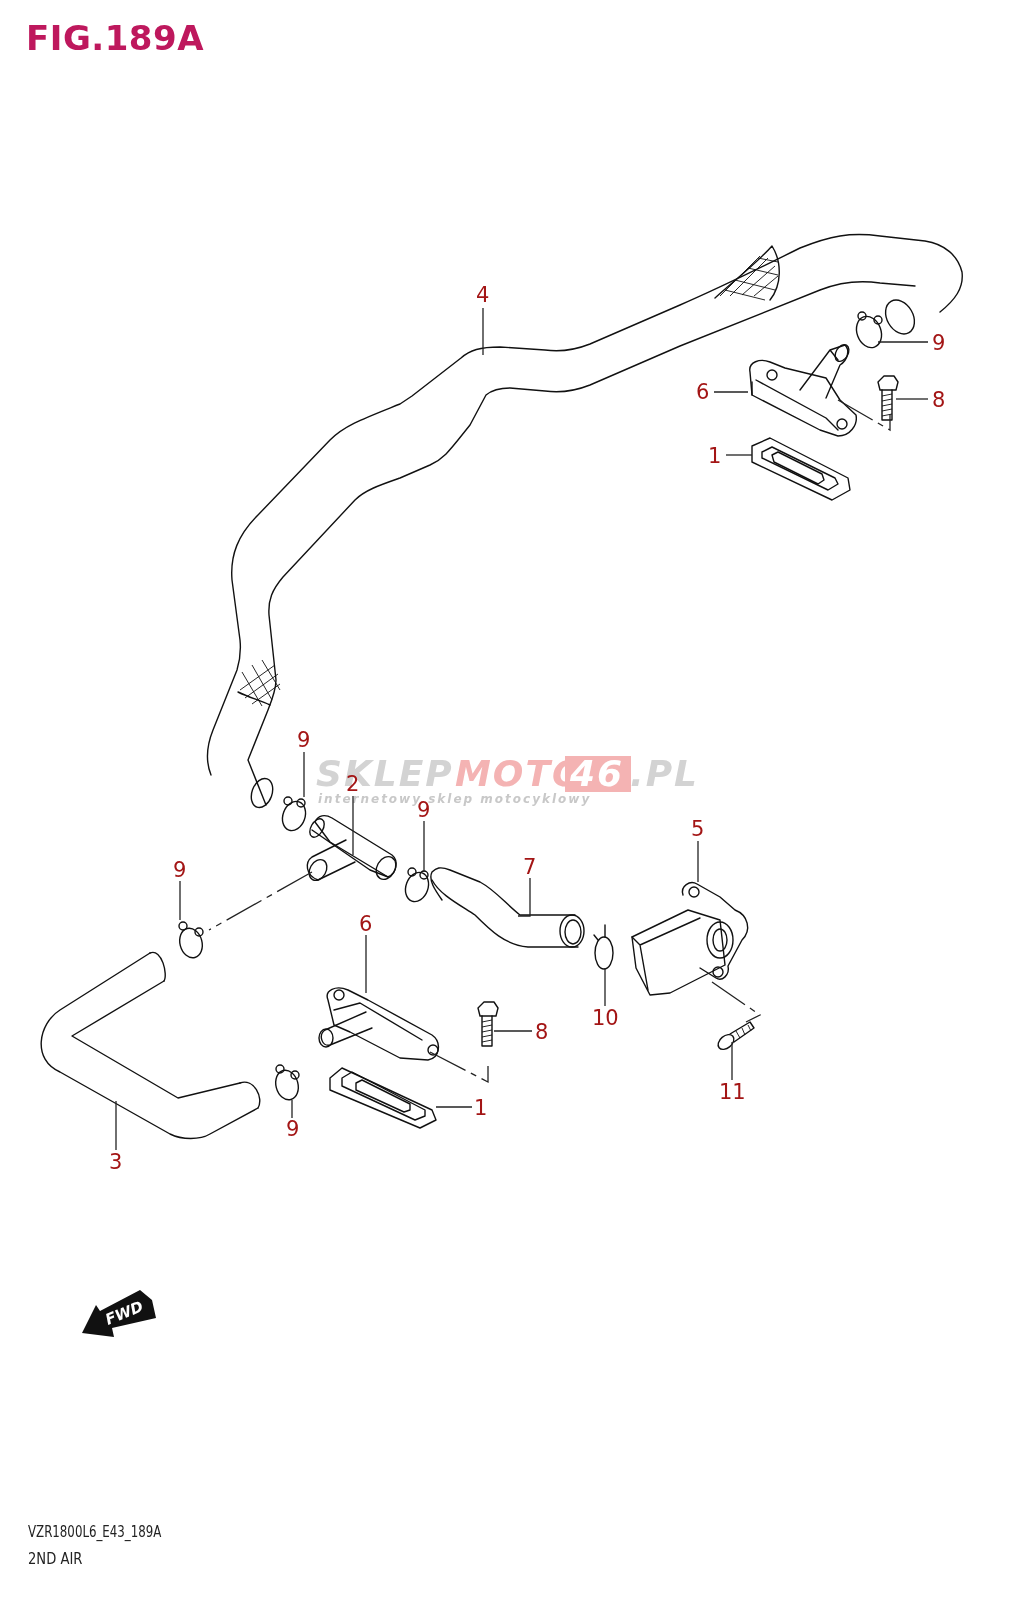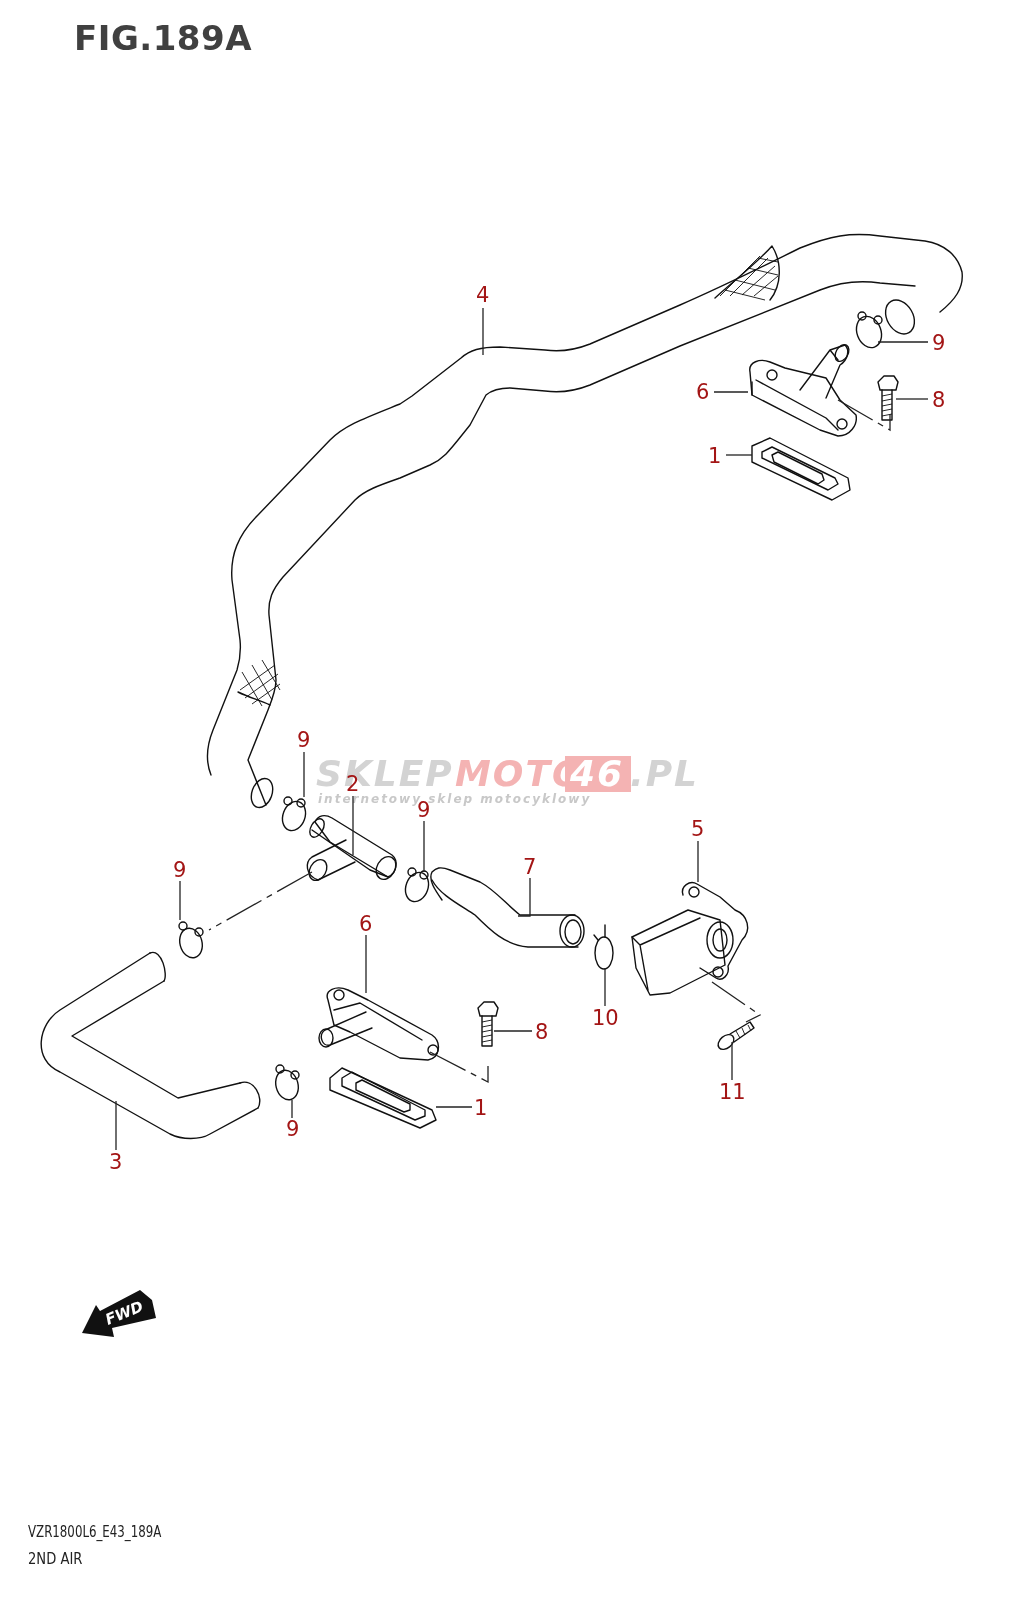--- a/index.html
+++ b/index.html
@@ -1,17 +1,17 @@
 <!DOCTYPE html>
 <html><head>
 <meta charset="utf-8">
 <style>
   html, body { margin:0; padding:0; background:#ffffff; }
   body { width:1012px; height:1600px; position:relative; overflow:hidden; font-family:"DejaVu Sans", sans-serif; }
-  #fig-title { position:absolute; left:26px; top:18px; font-family:"DejaVu Sans", sans-serif; font-weight:bold; font-size:34px; letter-spacing:0.5px; color:#404040;margin-left:48px; }
+  #fig-title { position:absolute; left:26px; top:18px; font-family:"DejaVu Sans", sans-serif; font-weight:bold; font-size:34px; letter-spacing:0.5px; color:#be185d; }
   #footer-code { position:absolute; left:28px; top:1522px; font-family:"DejaVu Sans Condensed","DejaVu Sans", sans-serif; font-size:16px; color:#222; transform:scaleX(0.82); transform-origin:left top; }
   #footer-name { position:absolute; left:28px; top:1549px; font-family:"DejaVu Sans", sans-serif; font-size:16px; color:#222; transform:scaleX(0.82); transform-origin:left top; }
   svg#diagram { position:absolute; left:0; top:0; }
   .callout { font-family:"DejaVu Sans", sans-serif; font-size:21px; fill:#a31515; }
   .ln { fill:none; stroke:#111; stroke-width:1.4; stroke-linejoin:round; stroke-linecap:round; }
   .lead { fill:none; stroke:#222; stroke-width:1.3; }
   .dash { fill:none; stroke:#222; stroke-width:1.3; stroke-dasharray:40 6 6 6; }
   .mesh { fill:none; stroke:#111; stroke-width:0.9; }
   .wm-main { font-family:"DejaVu Sans", sans-serif; font-weight:bold; font-style:italic; font-size:36px; letter-spacing:2px; }
   .wm-sub { font-family:"DejaVu Sans", sans-serif; font-weight:bold; font-style:italic; font-size:12px; letter-spacing:2px; fill:#c8c8c8; }

